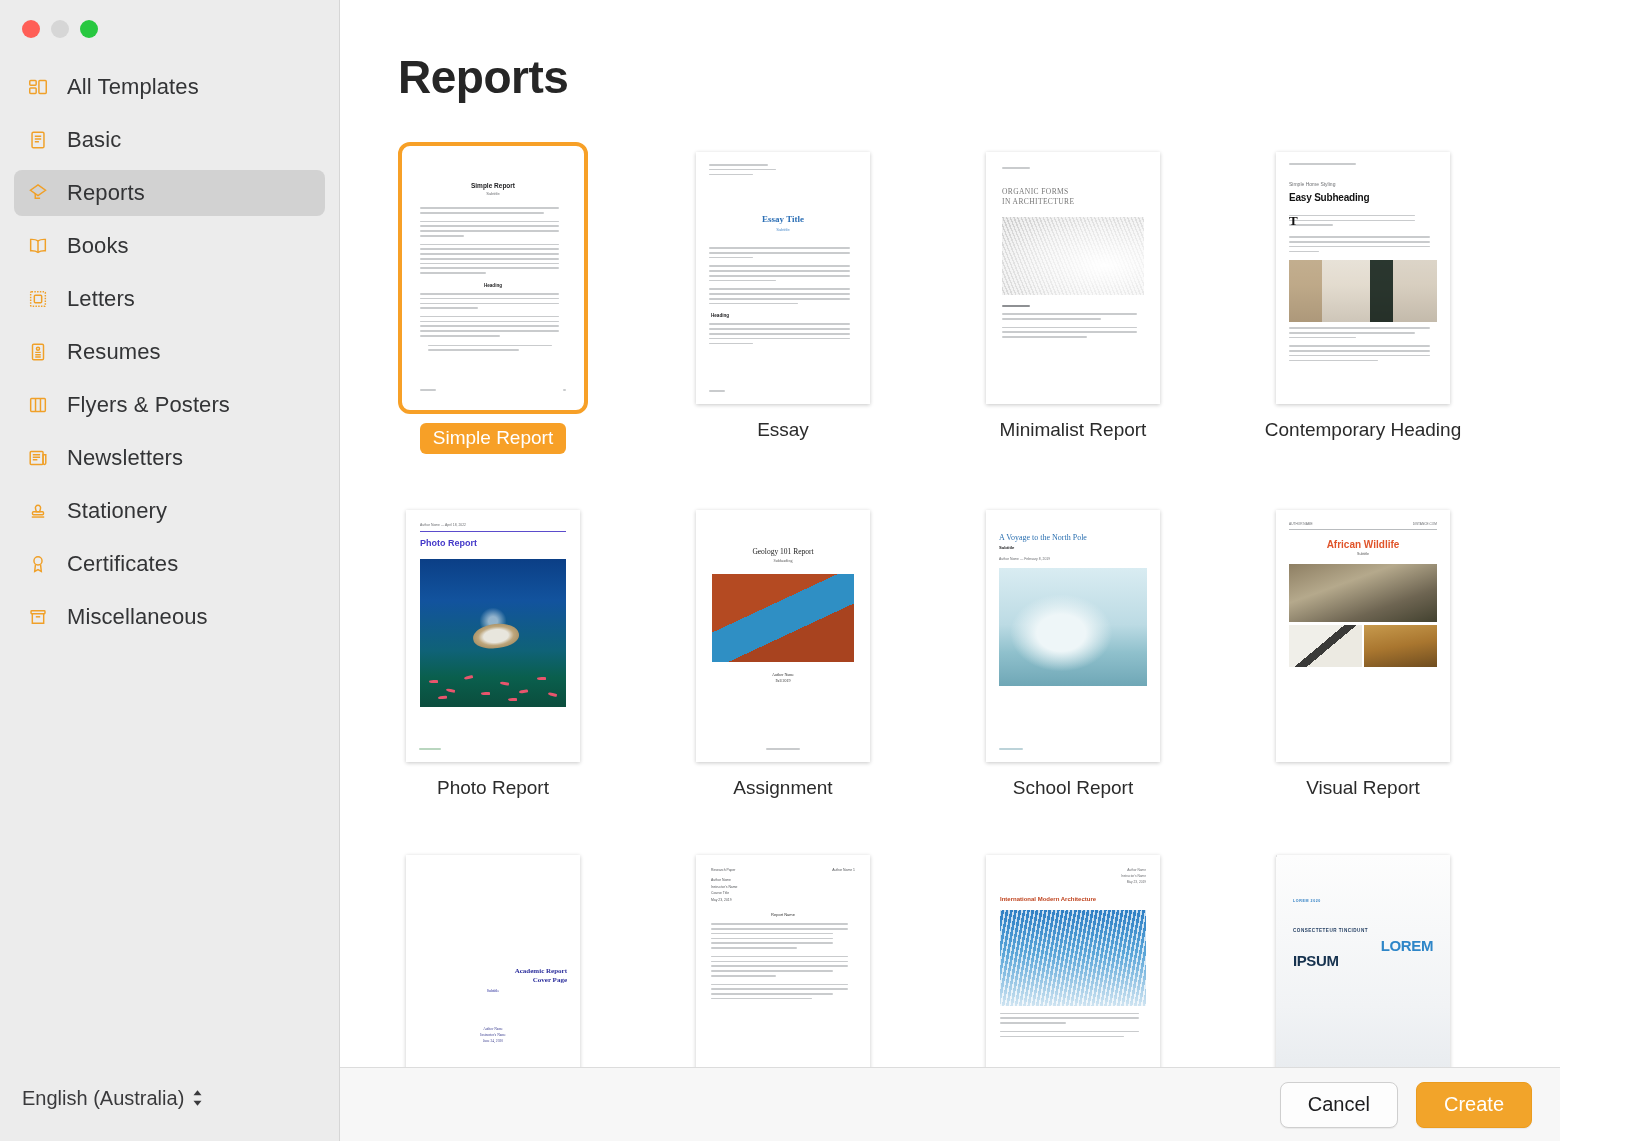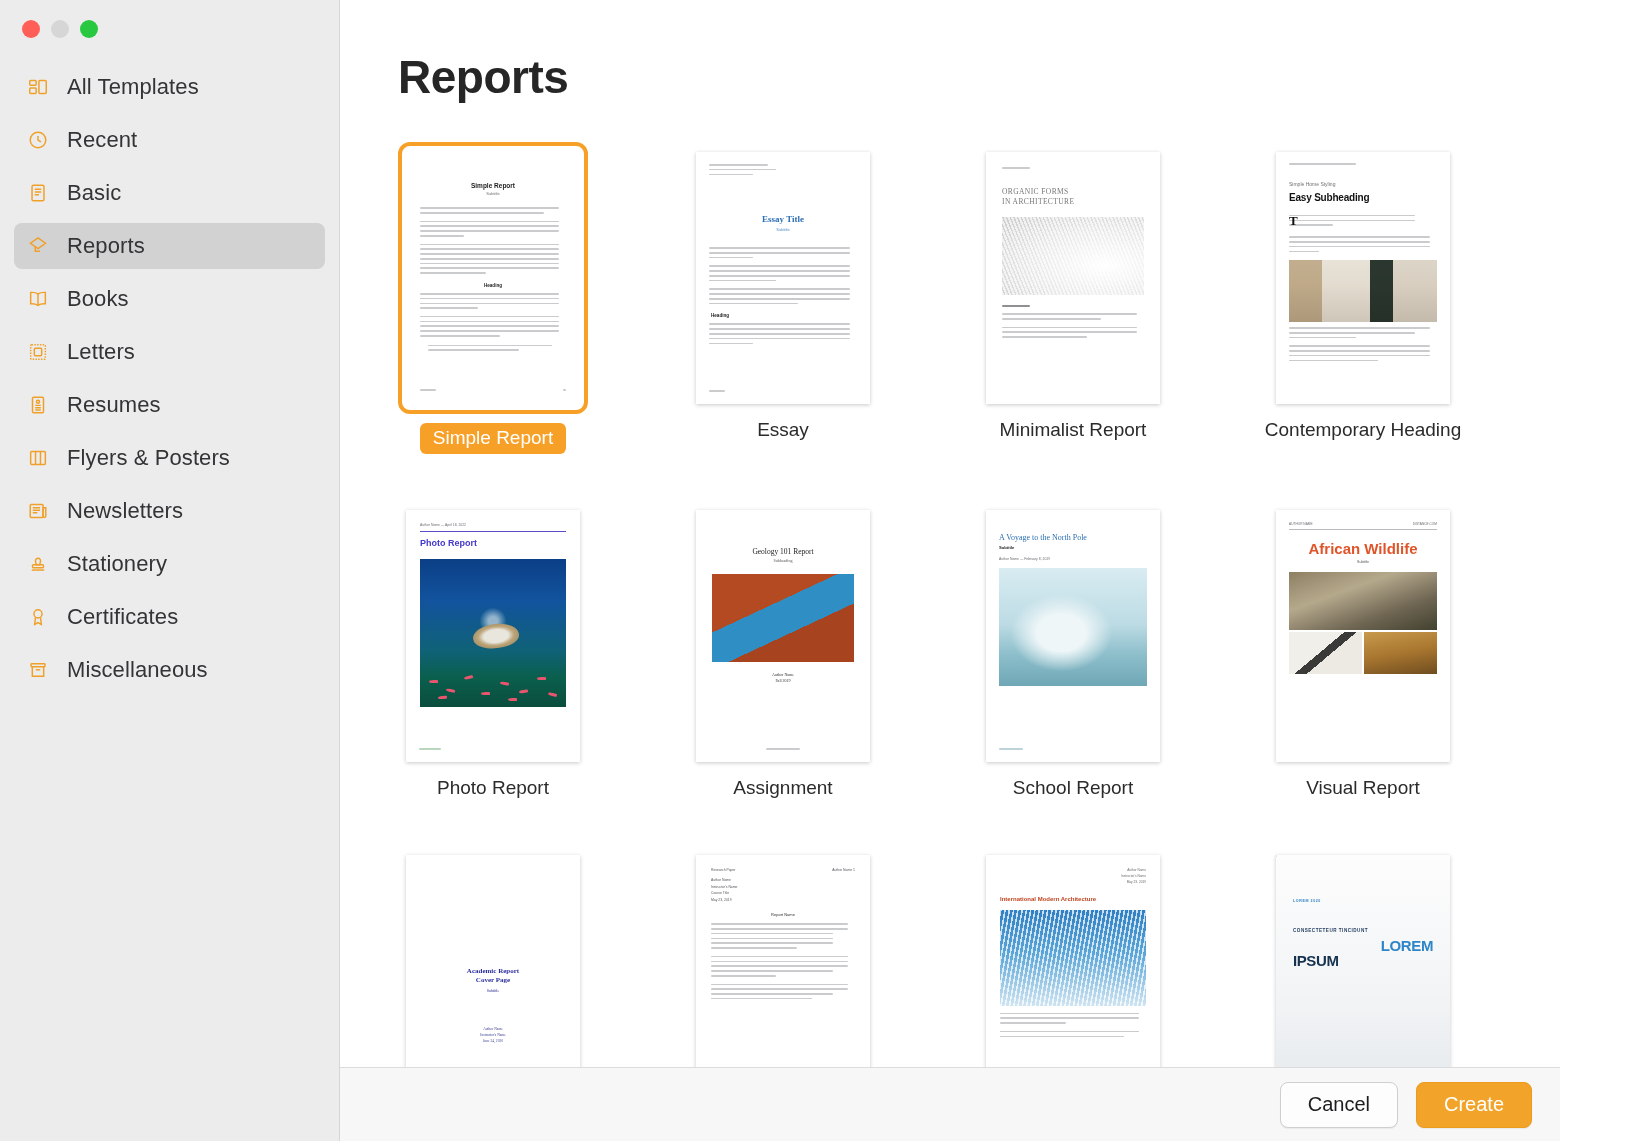--- a/index.html
+++ b/index.html
@@ -228,30 +228,30 @@
   .sc-sub { font-size: 4.2px; font-weight: bold; color: #1d1d1f; margin-bottom: 5px;}
   .sc-img {
     width: 100%; height: 118px; margin-top: 6px;
     background:
       radial-gradient(ellipse at 42% 55%, #eef6f8 0 20%, rgba(0,0,0,0) 42%),
       linear-gradient(180deg, #d9ecf2 0%, #bcdbe4 48%, #8fc0cc 72%, #6fa7b6 100%);
   }
 
   
   .vr-top { border-bottom: 1.2px solid #b9bcbf; display: flex; justify-content: space-between; font-size: 3.2px; color: #6b6d71; padding-bottom: 2px; margin-bottom: 7px;}
-  .vr-title { font-size: 15px; font-weight: bold; color: #e0542a; text-align: center; }
+  .vr-title { font-size: 10px; font-weight: bold; color: #e0542a; text-align: center; }
   .vr-sub { font-size: 3.6px; color: #555; text-align: center; margin-bottom: 6px;}
   .vr-grid { display: grid; grid-template-columns: 1fr 1fr; gap: 2.5px; }
   .vr-top-img { height: 58px; grid-column: 1 / -1;
     background: linear-gradient(160deg,#8e7f63 0%, #b5a98c 35%, #6e6552 70%, #42412f 100%); }
   .vr-a { height: 42px; background: linear-gradient(140deg,#f0efe9 0 45%, #3a3a38 45% 55%, #eceae2 55% 100%); }
   .vr-b { height: 42px; background: linear-gradient(170deg,#c79a4d 0%, #a9762f 50%, #6f4d20 100%); }
 
   
-  .ac-title { font-size: 7px; font-weight: bold; color: #2b2e9c; text-align: center; font-family:"Liberation Serif",serif; line-height: 1.35; }
+  .ac-title { font-size: 7px; font-weight: bold; color: #2b2e9c; text-align: right; font-family:"Liberation Serif",serif; line-height: 1.35; }
   .ac-sub { font-size: 4px; color: #2b2e9c; text-align: center; font-family:"Liberation Serif",serif; margin-top: 2px;}
   .ac-meta { font-size: 3.6px; color: #3c3f90; text-align: center; margin-top: 32px; line-height: 1.7; font-family:"Liberation Serif",serif;}
 
   
   .rp-head { display: flex; justify-content: space-between; font-size: 3.4px; color: #55575b; margin-bottom: 4px; }
   .rp-meta { font-size: 3.4px; color: #55575b; line-height: 1.9; margin-bottom: 9px;}
   .rp-ttl { font-size: 4px; color: #333; text-align: center; margin-bottom: 5px;}
 
   
   .im-meta { font-size: 3.2px; color: #6b6d71; text-align: right; line-height: 1.8; margin-bottom: 10px;}
@@ -321,29 +321,20 @@
         <span class="nav-icon">
           <svg width="22" height="22" viewBox="0 0 24 24" fill="none" stroke="currentColor" stroke-width="1.6">
             <rect x="3" y="5" width="7" height="5" rx="1"></rect>
               <rect x="3" y="13" width="7" height="6" rx="1"></rect>
             <rect x="13" y="5" width="8" height="14" rx="1"></rect>
           </svg>
         </span>
         <span class="nav-label">All Templates</span>
       </div>
 
-      <div class="nav-item">
-        <span class="nav-icon">
-          <svg width="22" height="22" viewBox="0 0 24 24" fill="none" stroke="currentColor" stroke-width="1.6">
-            <circle cx="12" cy="12" r="8.5"></circle>
-              <path d="M12 7.5V12l3.2 2"></path>
-          </svg>
-        </span>
-        <span class="nav-label">Recent</span>
-      </div>
 
       <div class="nav-item">
         <span class="nav-icon">
           <svg width="22" height="22" viewBox="0 0 24 24" fill="none" stroke="currentColor" stroke-width="1.6">
             <rect x="5.5" y="3.5" width="13" height="17" rx="1.5"></rect>
             <path d="M8.5 8h7M8.5 11h7M8.5 14h4.5"></path>
           </svg>
         </span>
         <span class="nav-label">Basic</span>
       </div>
@@ -437,20 +428,29 @@
             <rect x="4.4" y="5.2" width="15.2" height="3.2" rx=".8"></rect>
             <path d="M5.8 8.4v10.4h12.4V8.4"></path>
               <path d="M9.6 11.8h4.8"></path>
           </svg>
         </span>
         <span class="nav-label">Miscellaneous</span>
       </div>
 
     </div>
 
+    <div class="lang-bar">
+      <span class="lang-text">English (Australia)</span>
+      <span class="lang-chev">
+        <svg width="13" height="20" viewBox="0 0 12 20" fill="currentColor">
+          <path d="M6 2.2 10 7.2H2Z"></path>
+            <path d="M6 17.8 2 12.8h8Z"></path>
+        </svg>
+      </span>
+    </div>
   </div>
 
   <div class="main">
     <div class="main-scroll">
 
       <div class="page-title">Reports</div>
 
       <div class="grid">
 
         <div class="cell">

